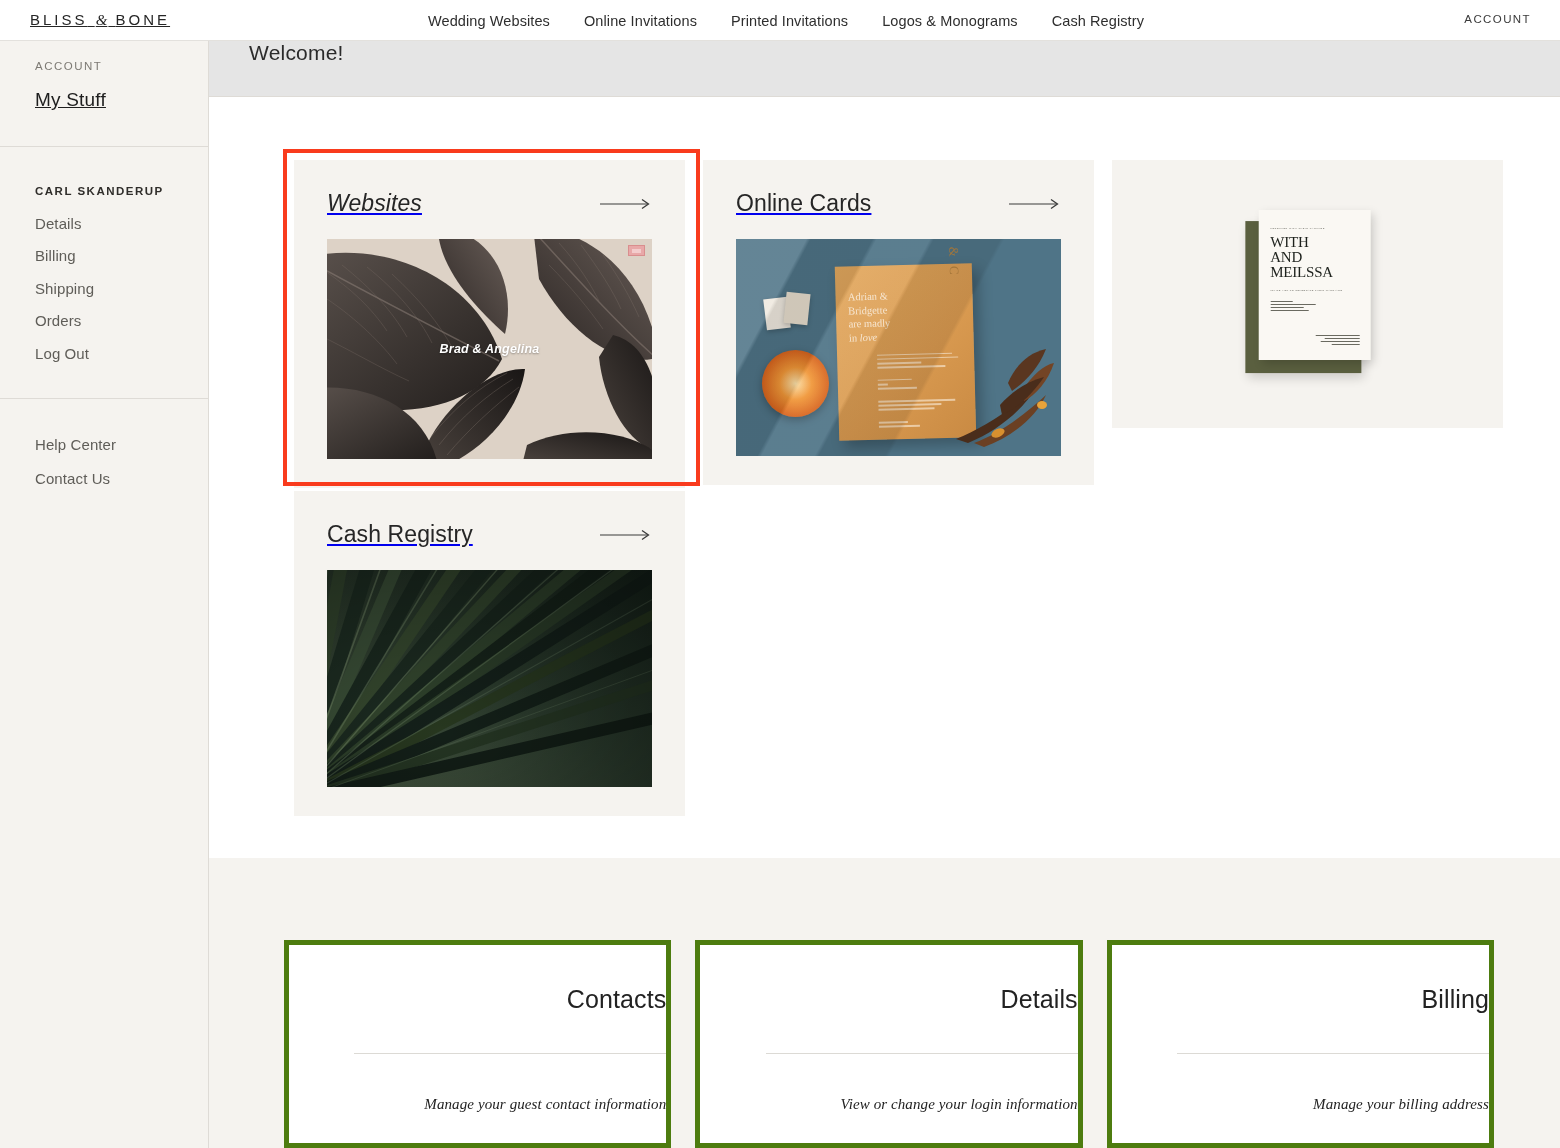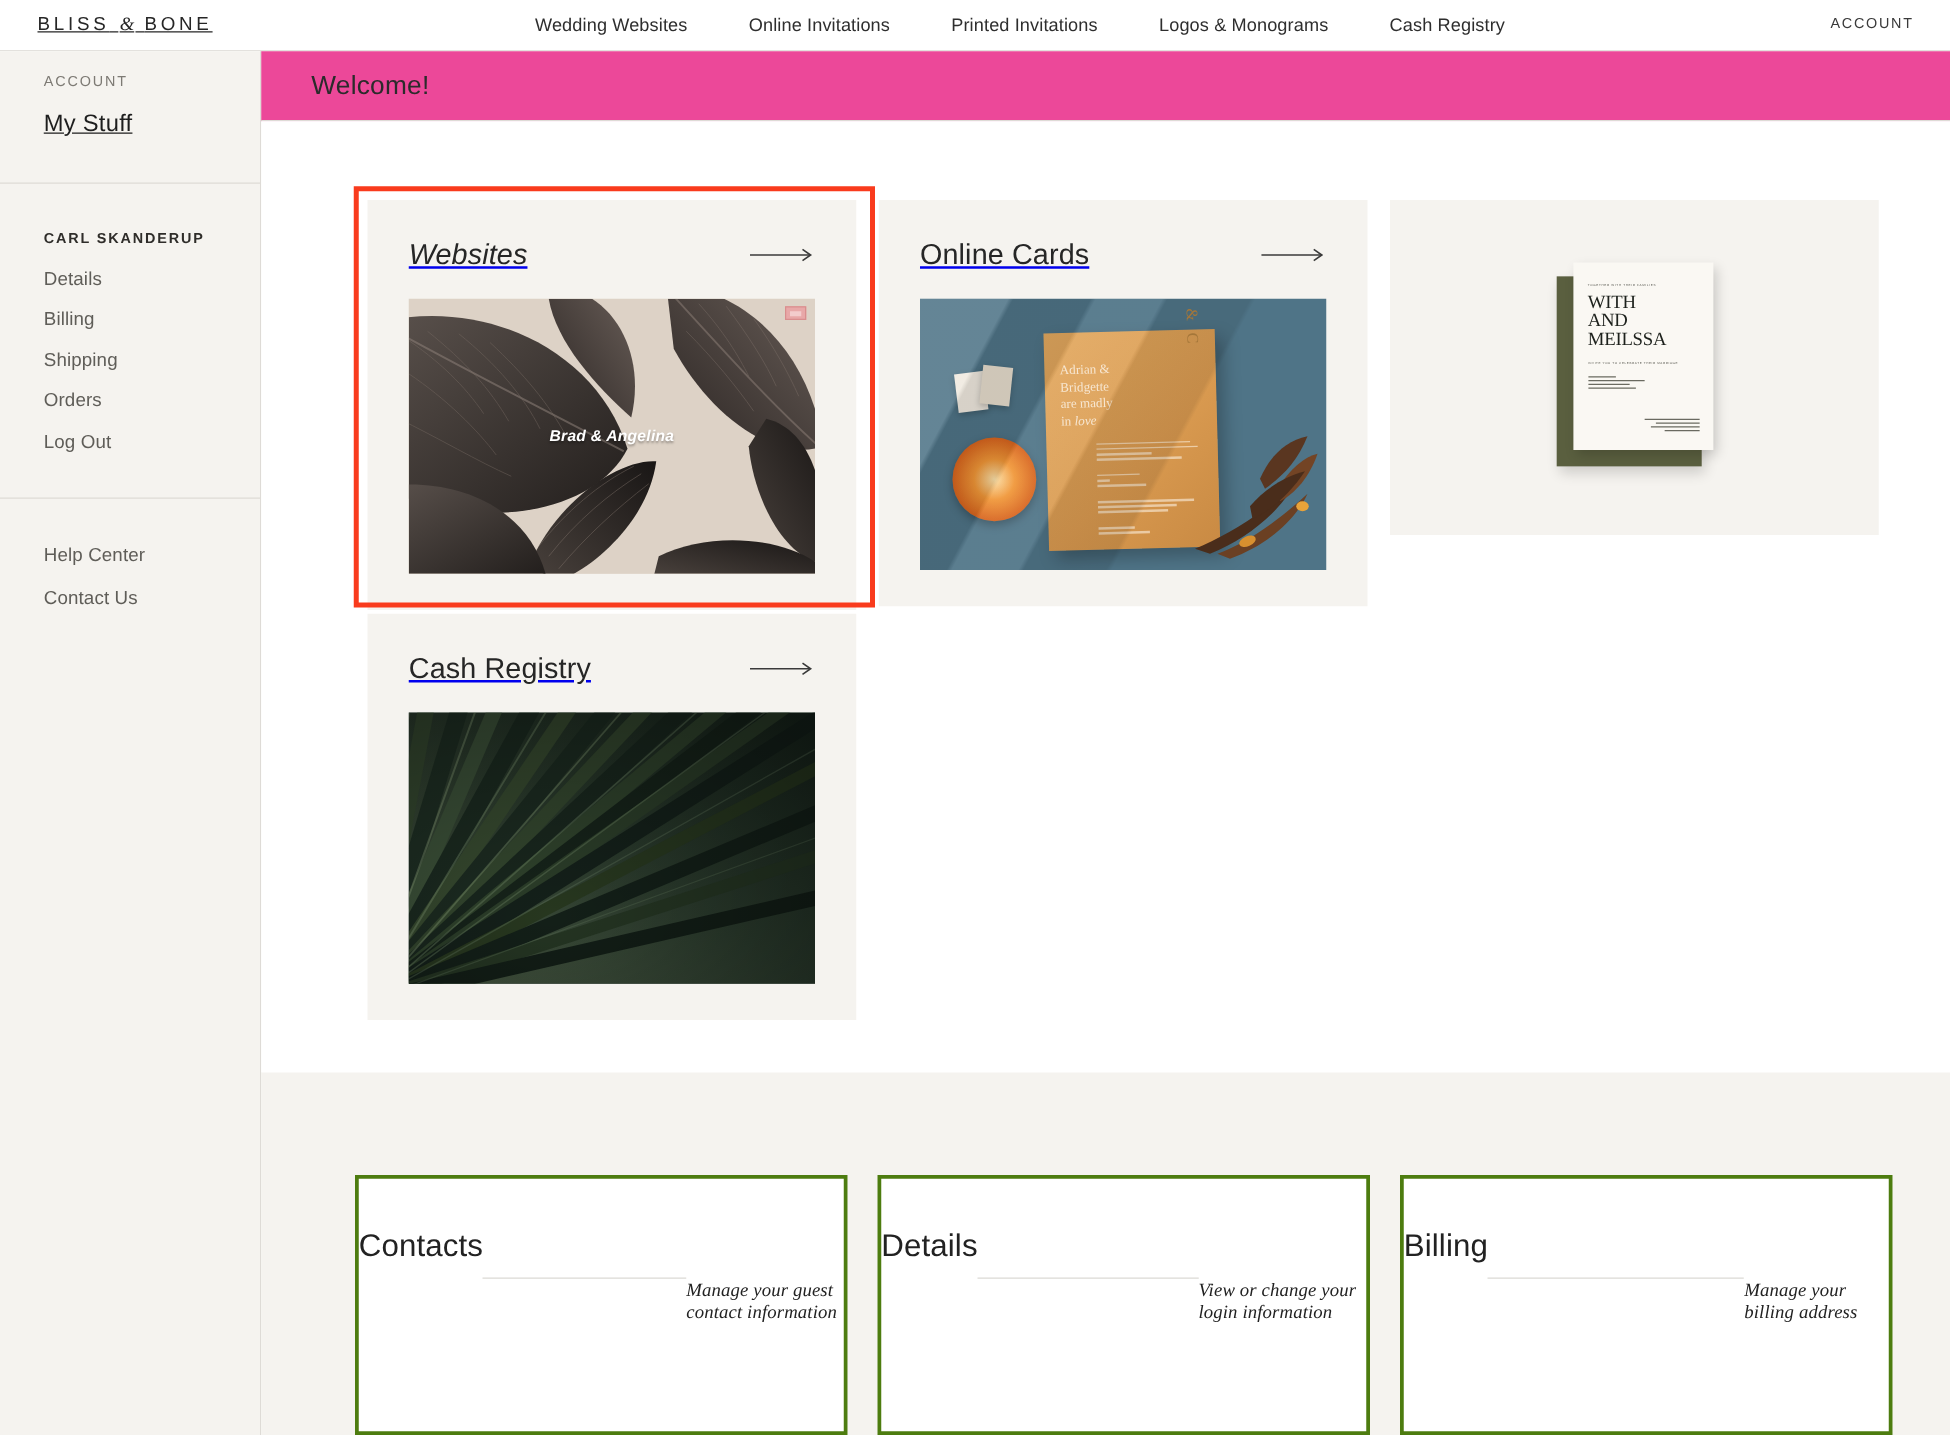--- a/index.html
+++ b/index.html
@@ -25,21 +25,21 @@
     position:absolute; left:30px; top:11px;
     font-size:15px; letter-spacing:3.0px; font-weight:400; color:#262626;
     white-space:nowrap;
   }
   .logo .amp {
     font-family:"Liberation Serif", serif;
     font-style:italic; font-size:15px; letter-spacing:0; margin:0 1px;
   }
   .mainnav {
     position:absolute; left:428px; top:0; height:41px;
-    display:flex; align-items:center; gap:49px;
+    display:flex; align-items:center; gap:34px;
   }
   .mainnav a {
     font-size:14.5px; color:#2e2e2e; text-decoration:none; white-space:nowrap;
     letter-spacing:.1px;
   }
   .account-link {
     position:absolute; right:29px; top:13px;
     font-size:11.5px; letter-spacing:1.4px; color:#3a3a3a; text-decoration:none;
   }
 
@@ -62,23 +62,23 @@
     text-transform:uppercase;
   }
   .sb-link {
     display:block; font-size:15px; color:#5f5d58; text-decoration:none;
     letter-spacing:.1px;
   }
 
   
   .pagehead {
     position:absolute; left:209px; top:41px; width:1351px; height:56px;
-    background:#ec4899;
+    background:#e5e5e5;
     border-bottom:1px solid #dedbd6;
-    display:flex; align-items:center;
+    display:flex; 
   }
   .pagehead h1 {
     margin:0 0 0 40px; font-size:21px; font-weight:400; color:#2b2b2b; letter-spacing:.2px;
   }
 
   
   .main {
     position:absolute; left:209px; top:97px; width:1351px; height:761px;
     background:#ffffff;
   }
@@ -194,22 +194,22 @@
   
   .cr-art { height:217px; background:#1b2a20; position:relative; overflow:hidden; }
 
   
   .lower {
     position:absolute; left:209px; top:858px; width:1351px; height:290px;
     background:#f5f3ef;
   }
   .infogrid { position:absolute; left:75px; top:82px; width:1210px; height:208px; display:flex; gap:24px; }
   .infocard {
-    width:394px; height:208px; background:#ffffff; border:3px solid #4d7c0f;
-    display:flex; flex-direction:row; align-items:flex-start;
+    width:394px; height:208px; background:#ffffff; border:5px solid #4d7c0f;
+    display:flex; flex-direction:column; align-items:flex-end;
     padding-top:40px; text-decoration:none; color:inherit;
   }
   .infocard .ititle { font-size:25px; font-weight:400; color:#222; letter-spacing:.1px; }
   .infocard .irule { width:312px; height:1px; background:#dcdad5; margin:39px 0 0 0; }
   .infocard .idesc {
     font-family:"Liberation Serif", serif; font-style:italic;
     font-size:15px; color:#222; margin-top:42px; letter-spacing:.1px;
   }
 </style>
 </head>

